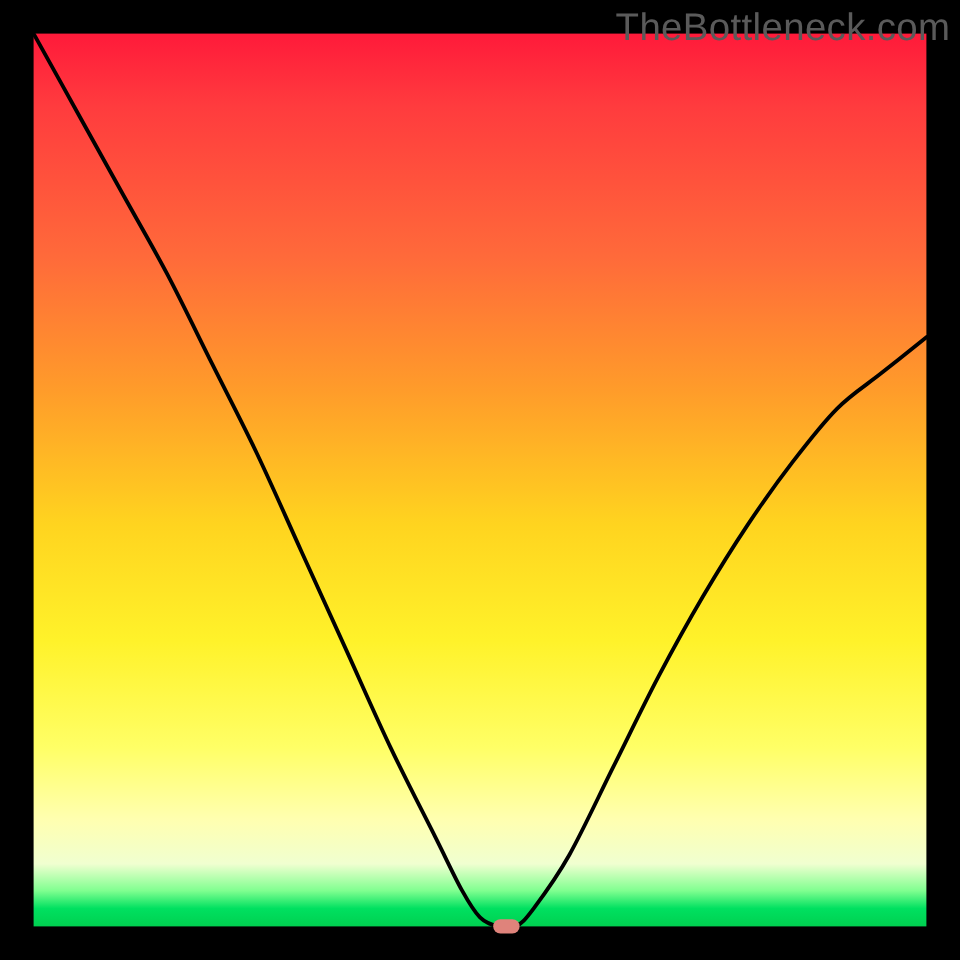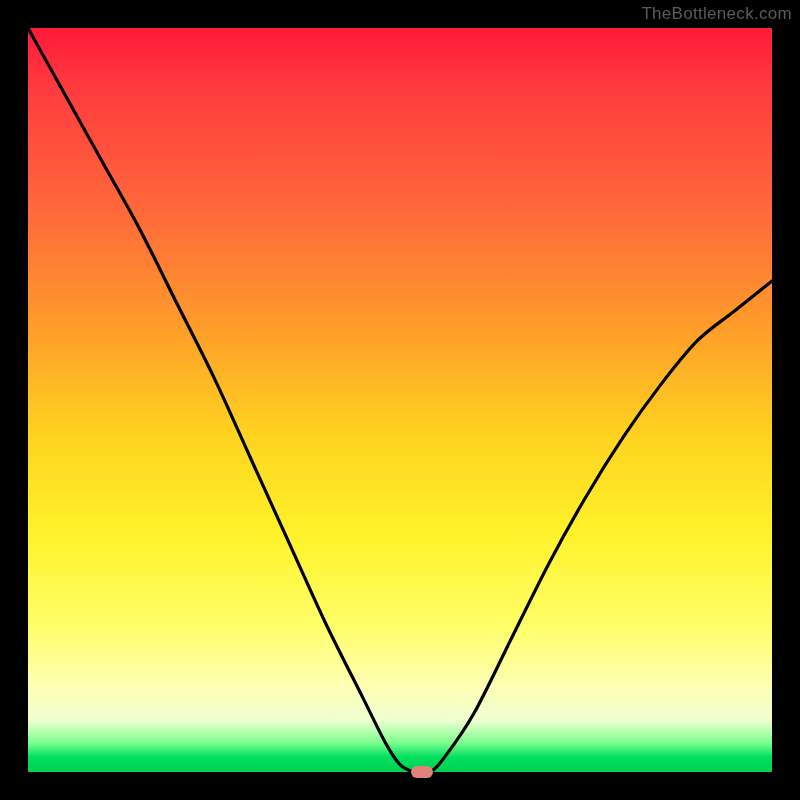--- a/index.html
+++ b/index.html
@@ -39,21 +39,21 @@
       #80ff90 96%,
       #00e060 98%,
       #00d050 100%
     );
   }
   .watermark {
     position: absolute;
     top: 4px;
     right: 8px;
     color: #5a5a5a;
-    font-size: 17px;
+    font-size: 32px;
     font-weight: 500;
     letter-spacing: 0.3px;
     user-select: none;
   }
   svg.curve {
     position: absolute;
     left: 0;
     top: 0;
     width: 744px;
     height: 744px;

